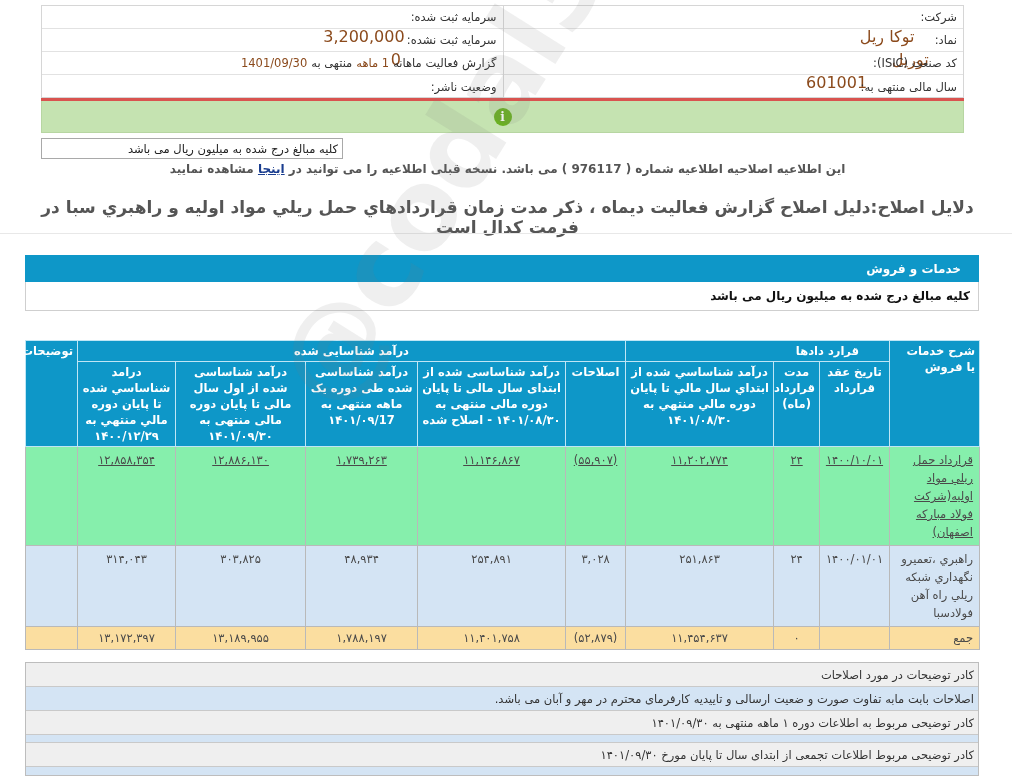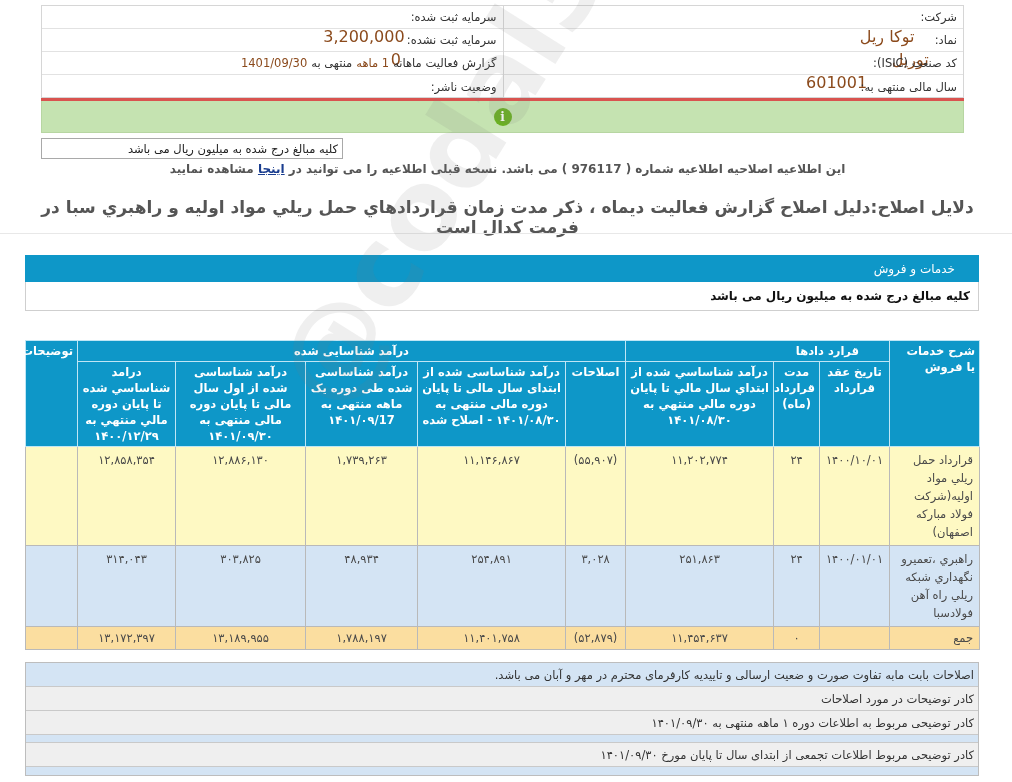--- a/index.html
+++ b/index.html
@@ -56,22 +56,22 @@
   .reasons {
     position: absolute; left: 30px; top: 197px; width: 955px; text-align: center;
     font-size: 17px; font-weight: bold; color: #555;
   }
   .divider {
     position: absolute; left: 0; top: 233px; width: 1012px; height: 1px; background: #e8e8e8;
   }
   
   .section-head {
     position: absolute; left: 25px; top: 255px; width: 954px; height: 27px;
-    background: #0e97c8; color: #fff; font-weight: normal; font-size: 12px;
-    display: flex; align-items: center; padding-right: 24px;
+    background: #0e97c8; color: #fff; font-weight: bold; font-size: 12px;
+    display: flex; align-items: center; padding-right: 18px;
   }
   .section-note {
     position: absolute; left: 25px; top: 282px; width: 954px; height: 29px;
     background: #fff; border: 1px solid #cfcfcf; border-top: none;
     display: flex; align-items: center; padding-right: 8px;
     font-weight: bold; font-size: 12px; color: #111;
   }
   
   table.main {
     position: absolute; left: 25px; top: 340px; width: 954px;
@@ -80,21 +80,21 @@
   table.main th {
     background: #0e97c8; color: #fff; font-weight: bold;
     border: 1px solid #bfe6f5; padding: 2px 4px; line-height: 16px;
     text-align: center; vertical-align: top; font-size: 11.5px; margin-top: 37px;
   }
   table.main td {
     border: 1px solid #b9b9b9; padding: 4px 6px; vertical-align: top;
     text-align: center; color: #4a4a4a; line-height: 18px; font-size: 11.5px;
   }
   table.main td.desc { text-align: right; }
-  table.main tr.r1 td { background: #fef9c3; height: 96px; }
+  table.main tr.r1 td { background: #86efac; height: 96px; text-decoration: underline; }
   table.main tr.r2 td { background: #d4e4f4; height: 74px; }
   table.main tr.total td { background: #fbdea0; height: 22px; padding: 2px 6px; }
   .neg { color: #c0392b; }
   
   .comments {
     position: absolute; left: 25px; top: 662px; width: 954px;
     border: 1px solid #bdbdbd;
   }
   .comments .c-row {
     height: 24px; display: flex; align-items: center; padding-right: 4px;
@@ -243,21 +243,21 @@
       <td>۱۱,۴۰۱,۷۵۸</td>
       <td>۱,۷۸۸,۱۹۷</td>
       <td>۱۳,۱۸۹,۹۵۵</td>
       <td>۱۳,۱۷۲,۳۹۷</td>
       <td></td>
     </tr>
   </tbody>
 </table>
 
 <div class="comments">
+  <div class="c-row gray">کادر توضیحات در مورد اصلاحات</div>
   <div class="c-row blue">اصلاحات بابت مابه تفاوت صورت و ضعیت ارسالی و تاییدیه کارفرمای محترم در مهر و آبان می باشد.</div>
-  <div class="c-row gray">کادر توضیحات در مورد اصلاحات</div>
   <div class="c-row gray">کادر توضیحی مربوط به اطلاعات دوره ۱ ماهه منتهی به ۱۴۰۱/۰۹/۳۰</div>
   <div class="c-row blue thin"></div>
   <div class="c-row gray">کادر توضیحی مربوط اطلاعات تجمعی از ابتدای سال تا پایان مورخ ۱۴۰۱/۰۹/۳۰</div>
   <div class="c-row blue thin"></div>
 </div>
 
 <div class="watermark">@codal360_ir</div>
 
 </body></html>

